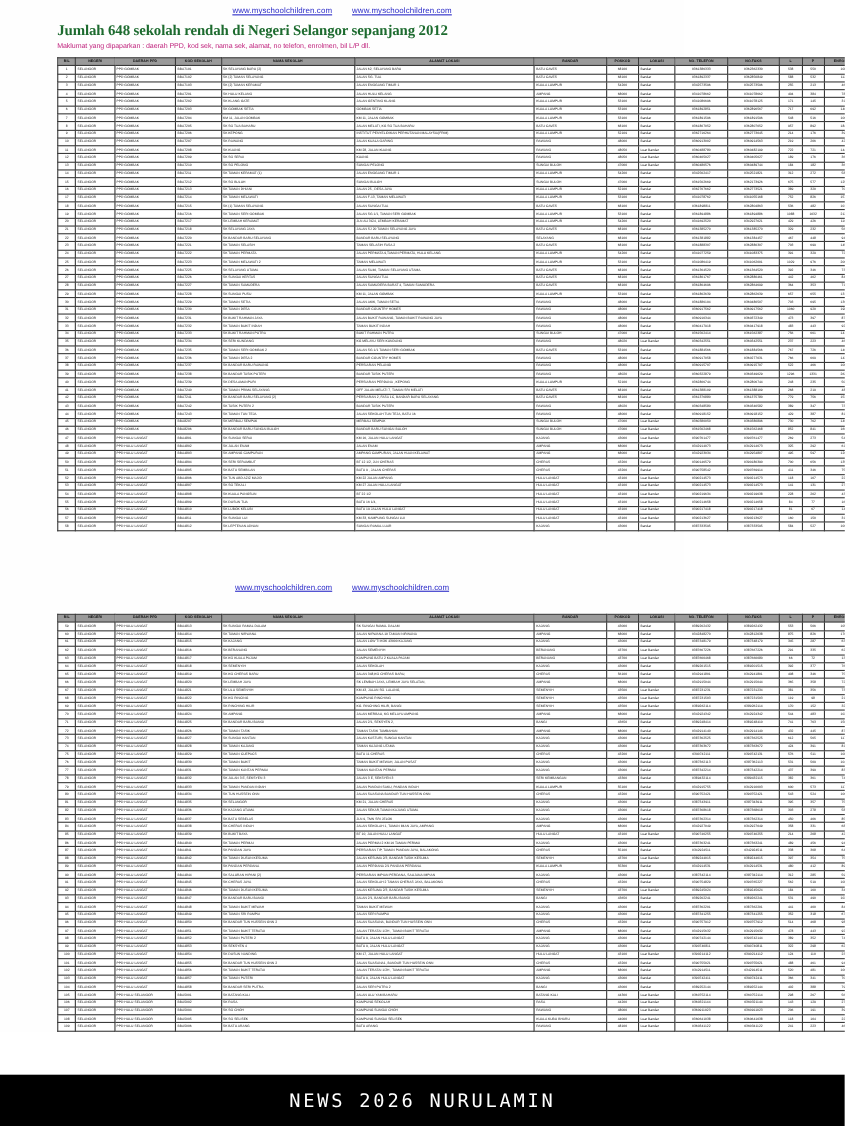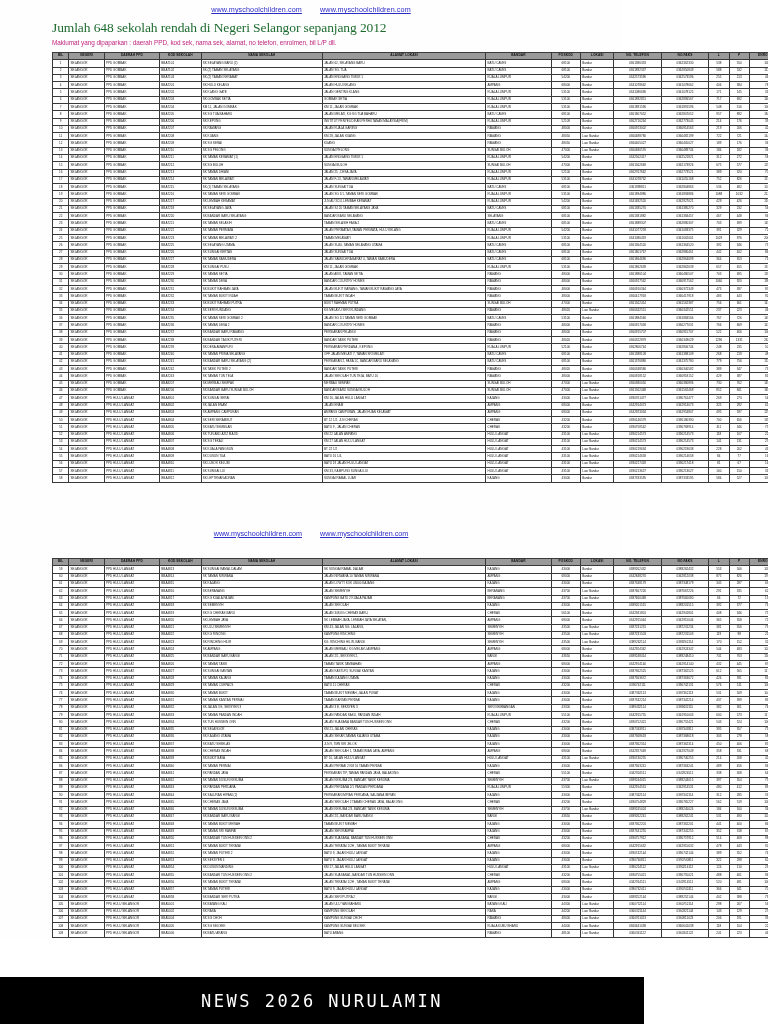--- a/index.html
+++ b/index.html
@@ -26,21 +26,21 @@
   .weblinks a{
     color:#2b2bc8;
     text-decoration:underline;
     margin:0 8px;
     font-family:"Liberation Sans", sans-serif;
   }
   
   .titlewrap{padding:6px 0 2px 52px;}
   .doc-title{
     font-family:"Liberation Serif", serif;
-    font-weight:normal;
+    font-weight:bold;
     font-size:13.5px;
     color:#1d6b2f;
     letter-spacing:-.1px;
     white-space:nowrap;
   }
   .doc-sub{
     font-family:"Liberation Sans", sans-serif;
     font-size:6.4px;
     color:#c0257e;
     margin-top:2.5px;
@@ -95,21 +95,21 @@
     text-align:center;
     font-size:7.2px;
     color:#2b2bc8;
     padding:6px 0 16px 0;
   }
   .page2-links a{color:#2b2bc8;text-decoration:underline;margin:0 8px;}
   
   .player-bar{
     position:absolute;
     left:0;bottom:0;
-    width:644px;height:47px;
+    width:768px;height:47px;
     background:#000000;
     display:flex;align-items:center;justify-content:center;
   }
   .player-text{
     font-family:"DejaVu Sans Mono", monospace;
     color:#ffffff;
     font-size:17px;
     letter-spacing:2.5px;
   }
 </style>

